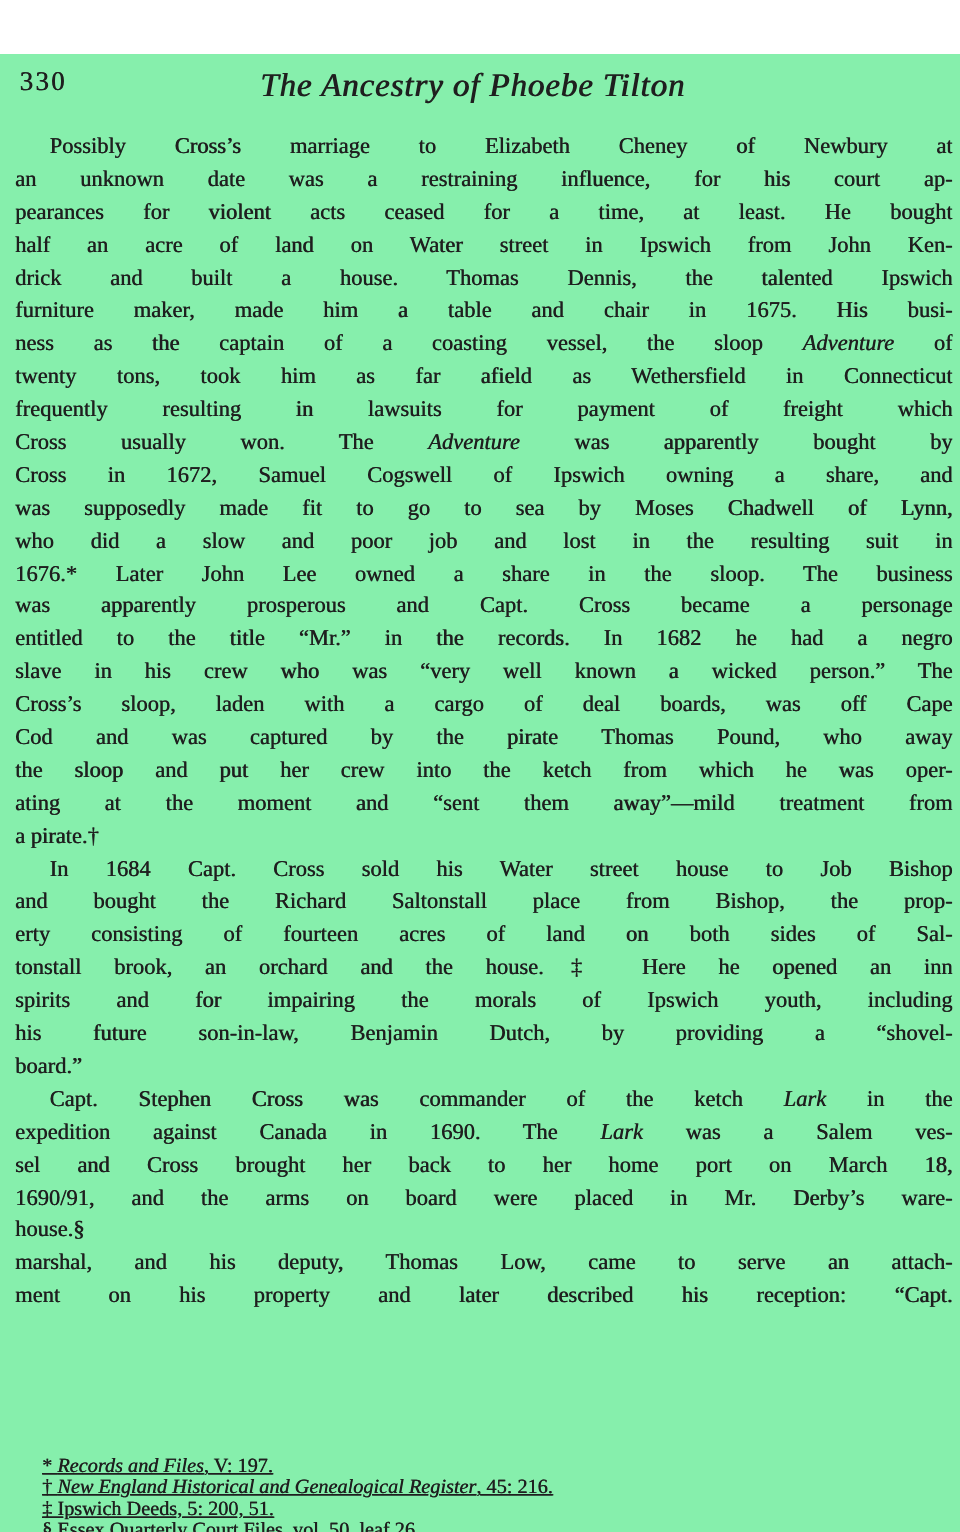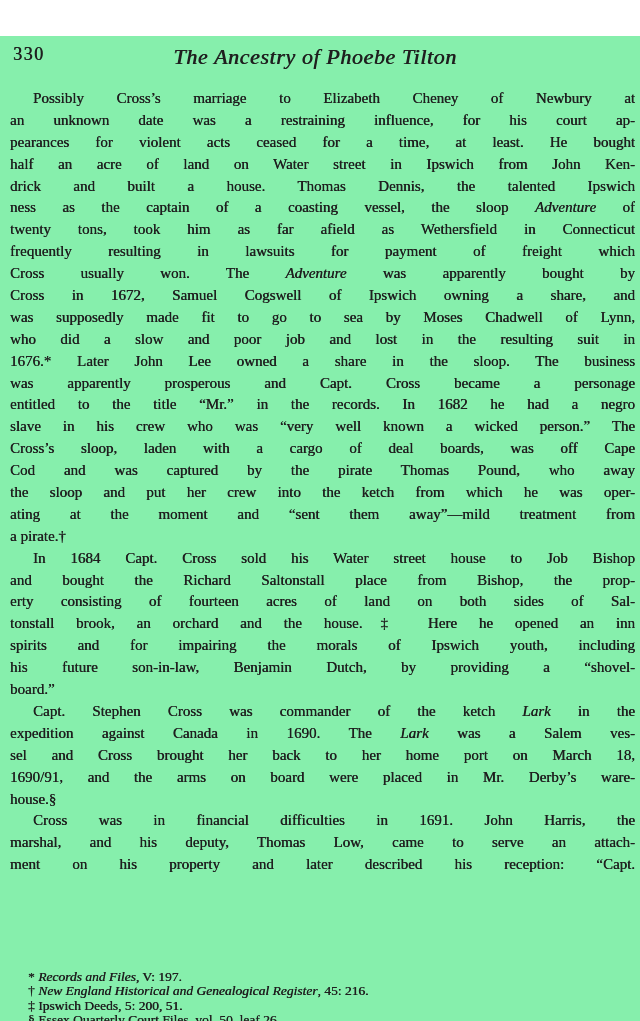--- a/index.html
+++ b/index.html
@@ -67,38 +67,40 @@
     width: 604px;
     font-size: 13.5px;
     line-height: 14.4px;
     text-shadow: 0.3px 0 0 currentColor;
   }
   .footnote-line {
     height: 14.4px;
     text-align: left;
     white-space: nowrap;
     overflow: hidden;
+    text-decoration: underline;
   }
 </style>
 </head>
 <body>
 
 <div class="page">
   <div class="header">
     <div class="page-number">330</div>
     <div class="running-title">The Ancestry of Phoebe Tilton</div>
   </div>
 
   <div class="body-text">
       <div class="paragraph">
         <div class="line indent"><span>Possibly Cross’s marriage to Elizabeth Cheney of Newbury at</span></div>
         <div class="line"><span>an unknown date was a restraining influence, for his court ap-</span></div>
         <div class="line"><span>pearances for violent acts ceased for a time, at least. He bought</span></div>
         <div class="line"><span>half an acre of land on Water street in Ipswich from John Ken-</span></div>
         <div class="line"><span>drick and built a house. Thomas Dennis, the talented Ipswich</span></div>
+        <div class="line"><span>furniture maker, made him a table and chair in 1675. His busi-</span></div>
         <div class="line"><span>ness as the captain of a coasting vessel, the sloop </span><em>Adventure</em><span> of</span></div>
         <div class="line"><span>twenty tons, took him as far afield as Wethersfield in Connecticut</span></div>
         <div class="line"><span>frequently resulting in lawsuits for payment of freight which</span></div>
         <div class="line"><span>Cross usually won. The </span><em>Adventure</em><span> was apparently bought by</span></div>
         <div class="line"><span>Cross in 1672, Samuel Cogswell of Ipswich owning a share, and</span></div>
         <div class="line"><span>was supposedly made fit to go to sea by Moses Chadwell of Lynn,</span></div>
         <div class="line"><span>who did a slow and poor job and lost in the resulting suit in</span></div>
         <div class="line"><span>1676.* Later John Lee owned a share in the sloop. The business</span></div>
         <div class="line"><span>was apparently prosperous and Capt. Cross became a personage</span></div>
         <div class="line"><span>entitled to the title “Mr.” in the records. In 1682 he had a negro</span></div>
@@ -119,21 +121,20 @@
         <div class="line endline"><span>board.”</span></div>
       </div>
       <div class="paragraph">
         <div class="line indent"><span>Capt. Stephen Cross was commander of the ketch </span><em>Lark</em><span> in the</span></div>
         <div class="line"><span>expedition against Canada in 1690. The </span><em>Lark</em><span> was a Salem ves-</span></div>
         <div class="line"><span>sel and Cross brought her back to her home port on March 18,</span></div>
         <div class="line"><span>1690/91, and the arms on board were placed in Mr. Derby’s ware-</span></div>
         <div class="line endline"><span>house.§</span></div>
       </div>
       <div class="paragraph">
-        <div class="line indent"><span>Cross was in financial difficulties in 1691. John Harris, the</span></div>
         <div class="line"><span>marshal, and his deputy, Thomas Low, came to serve an attach-</span></div>
         <div class="line"><span>ment on his property and later described his reception: “Capt.</span></div>
       </div>
     </div>
 
   <div class="footnotes">
       <div class="footnote-line"><span>* </span><em>Records and Files</em><span>, V: 197.</span></div>
       <div class="footnote-line"><span>† </span><em>New England Historical and Genealogical Register</em><span>, 45: 216.</span></div>
       <div class="footnote-line"><span>‡ Ipswich Deeds, 5: 200, 51.</span></div>
       <div class="footnote-line"><span>§ Essex Quarterly Court Files, vol. 50, leaf 26.</span></div>

